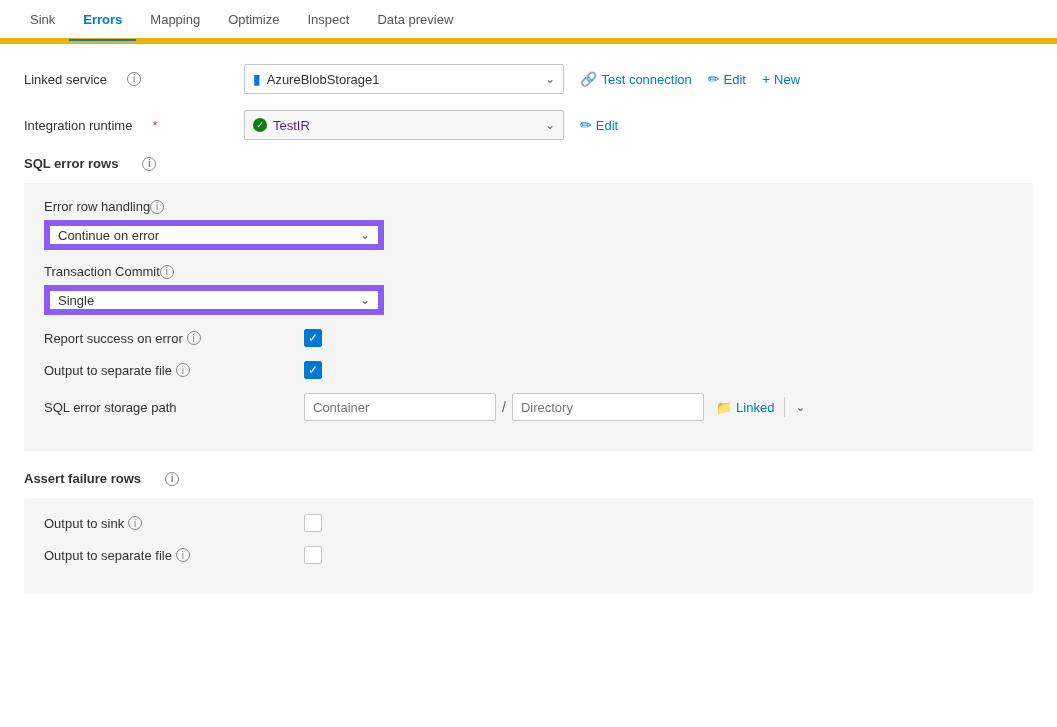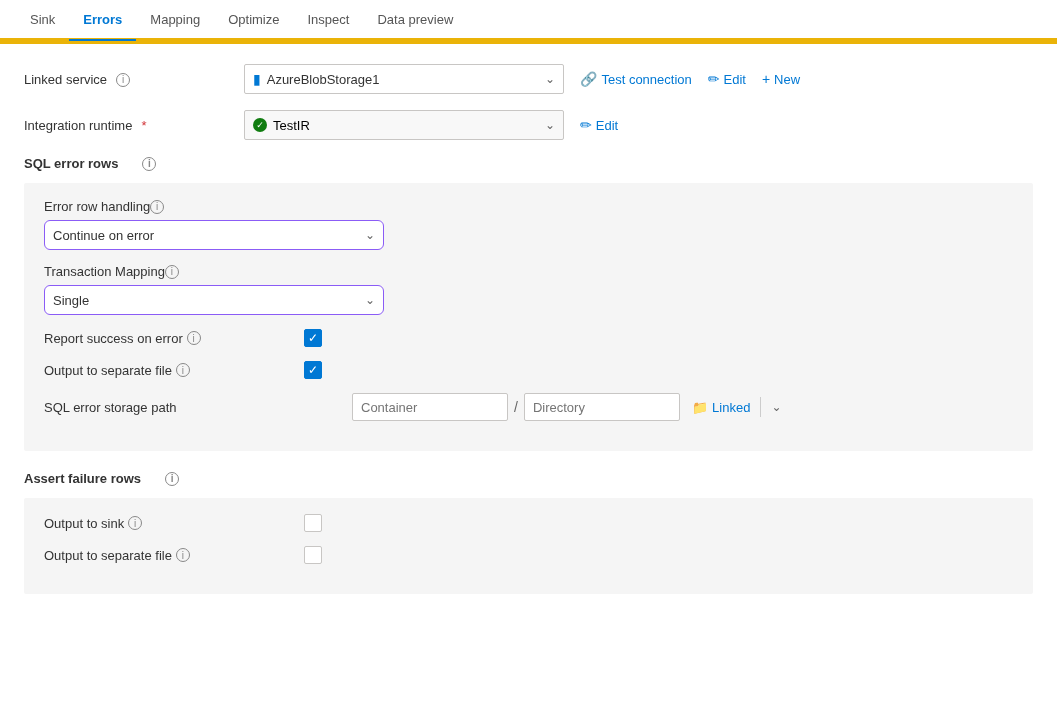--- a/index.html
+++ b/index.html
@@ -54,22 +54,22 @@
     .form-row {
       display: flex;
       align-items: center;
       margin-bottom: 16px;
     }
     .form-label {
       width: 220px;
       font-size: 13px;
       color: #333;
       display: flex;
-      align-items: flex-end;
-      gap: 9px;
+      align-items: flex-start;
+      gap: 20px;
       flex-shrink: 0;
     }
     .form-label .required {
       color: #d13438;
     }
     .info-icon {
       width: 14px;
       height: 14px;
       border: 1px solid #888;
       border-radius: 50%;
@@ -191,22 +191,22 @@
       display: flex;
       align-items: center;
       gap: 0;
       margin-bottom: 6px;
     }
 
     
     .small-dropdown {
       display: flex;
       align-items: center;
-      border: 1px solid #8b5cf6;
-      border-radius: 6px;
+      border: 6px solid #8b5cf6;
+      border-radius: 0;
       background: #fff;
       height: 30px;
       padding: 0 8px;
       cursor: pointer;
       width: 340px;
       justify-content: space-between;
     }
 
     
     .inline-row {
@@ -248,41 +248,40 @@
       justify-content: center;
       cursor: pointer;
       flex-shrink: 0;
     }
 
     
     .storage-path-row {
       display: flex;
       align-items: center;
       margin-bottom: 14px;
-      gap: 48px;
     }
     .storage-label {
       width: 260px;
       font-size: 13px;
       color: #333;
     }
     .path-inputs {
       display: flex;
       align-items: center;
       gap: 6px;
     }
     .path-input {
       border: 1px solid #c8c6c4;
       border-radius: 2px;
       height: 28px;
       padding: 0 8px;
       font-size: 13px;
       color: #888;
       background: #fff;
-      width: 156px;
+      width: 192px;
     }
     .path-separator {
       color: #666;
       font-size: 14px;
     }
     .browse-btn {
       display: flex;
       align-items: center;
       gap: 4px;
       color: #0078d4;
@@ -348,21 +347,21 @@
   </div>
 
   <div class="form-row">
     <div class="form-label">
       <span>Integration runtime</span>
       <span class="required"> *</span>
     </div>
     <div class="runtime-dropdown">
       <div style="display:flex;align-items:center;flex:1">
         <span class="green-dot">✓</span>
-        <span style="color:#000000">TestIR</span>
+        <span style="color:#4c1d95">TestIR</span>
       </div>
       <span style="color:#666;font-size:12px">⌄</span>
     </div>
     <div class="action-buttons">
       <button class="action-btn">
         <span class="btn-icon">✏</span>
         <span>Edit</span>
       </button>
     </div>
   </div>
@@ -380,21 +379,21 @@
         <span class="info-icon">i</span>
       </div>
       <div class="small-dropdown">
         <span>Continue on error</span>
         <span style="color:#666;font-size:12px">⌄</span>
       </div>
     </div>
 
     <div class="section-form-row">
       <div class="section-form-label">
-        <span>Transaction Mapping</span>
+        <span>Transaction Commit</span>
         <span class="info-icon">i</span>
       </div>
       <div class="small-dropdown">
         <span>Single</span>
         <span style="color:#666;font-size:12px">⌄</span>
       </div>
     </div>
 
     <div class="inline-row">
       <div class="inline-label">

